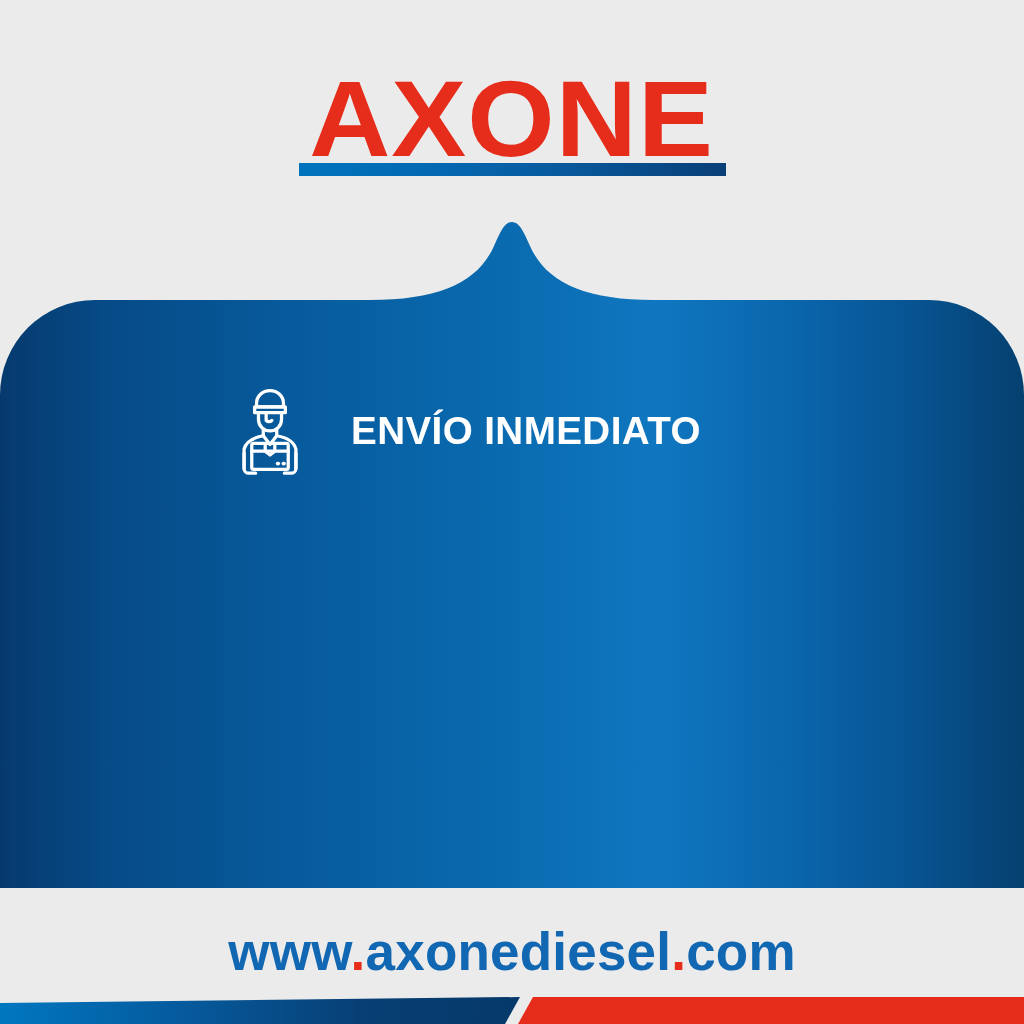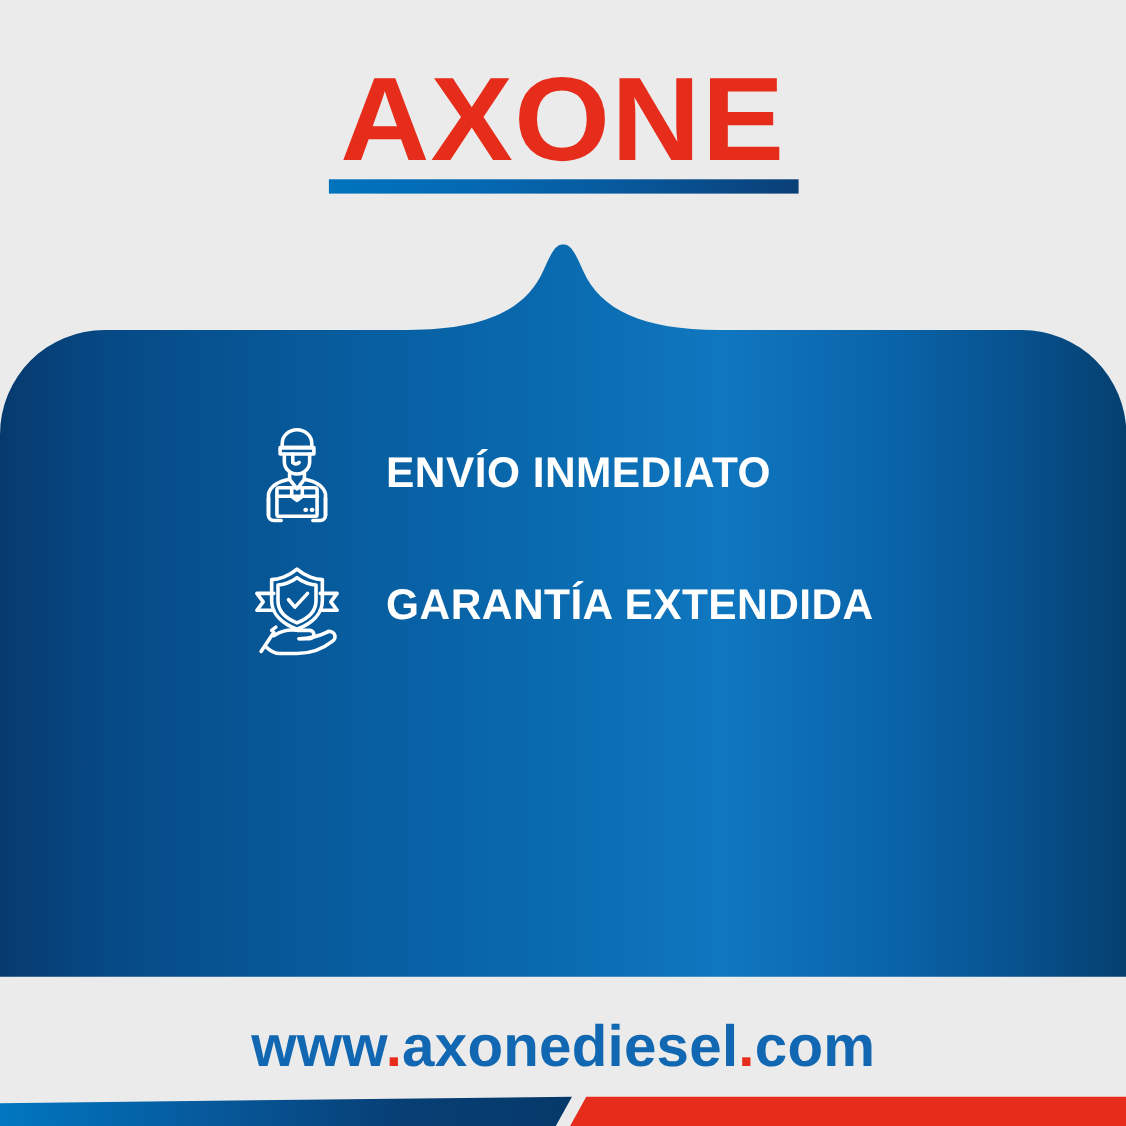--- a/index.html
+++ b/index.html
@@ -25,21 +25,21 @@
   
   .header {
     position: absolute;
     top: 0;
     left: 0;
     width: 1024px;
     height: 300px;
   }
   .logo-wrap {
     position: absolute;
-    top: 54px;
+    top: 65px;
     left: 0;
     width: 1024px;
     text-align: center;
   }
   .logo-text {
     display: inline-block;
     font-family: "Liberation Sans", sans-serif;
     font-weight: bold;
     font-size: 108px;
     line-height: 1;
@@ -193,43 +193,20 @@
           <path d="M45,64 l0,8 l5,4 l5,-4 l0,-8"></path>
 
           <path d="M58,85 l0.5,0" stroke-width="4"></path>
           <path d="M64,85 l0.5,0" stroke-width="4"></path>
         </g>
       </svg>
       <div class="feature-label">ENVÍO INMEDIATO</div>
     </div>
 
 
-    <div class="feature-row">
-      <svg class="feature-icon" viewBox="0 0 100 100">
-        <g fill="none" stroke="#ffffff" stroke-width="3.4" stroke-linecap="round" stroke-linejoin="round">
-
-          <path d="M28,39 L12,39 L18,47 L12,55 L28,55"></path>
-
-          <path d="M72,39 L88,39 L82,47 L88,55 L72,55"></path>
-
-          <path d="M50,16 C58,23 68,26 74,26 l0,20 C74,59 63,68 50,73 C37,68 26,59 26,46 l0,-20 C32,26 42,23 50,16 Z"></path>
-          <path d="M50,24 C56,29 64,31 68,31 l0,15 C68,56 60,63 50,67 C40,63 32,56 32,46 l0,-15 C36,31 44,29 50,24 Z"></path>
-
-          <path d="M42,45 L48,52 L60,39"></path>
-
-          <path d="M28,79 C36,74 44,73 50,74 l12,0 a4,4 0 0 1 0,8 l-10,0"></path>
-          <path d="M52,82 C62,82 70,80 78,76 a5,5 0 0 1 6,8 C74,92 62,96 50,96 l-16,0"></path>
-          <path d="M34,96 C28,96 24,93 20,89"></path>
-
-          <path d="M16,94 L28,76"></path>
-          <path d="M26,74 l4,-3"></path>
-        </g>
-      </svg>
-      <div class="feature-label">GARANTÍA EXTENDIDA</div>
-    </div>
 
 
   </div>
 
   <div class="website">
     <span>www</span><span class="dot">.</span><span>axonediesel</span><span class="dot">.</span><span>com</span>
   </div>
 
   <svg class="bottom-bar" viewBox="0 0 1024 38" preserveAspectRatio="none">
     <defs>

